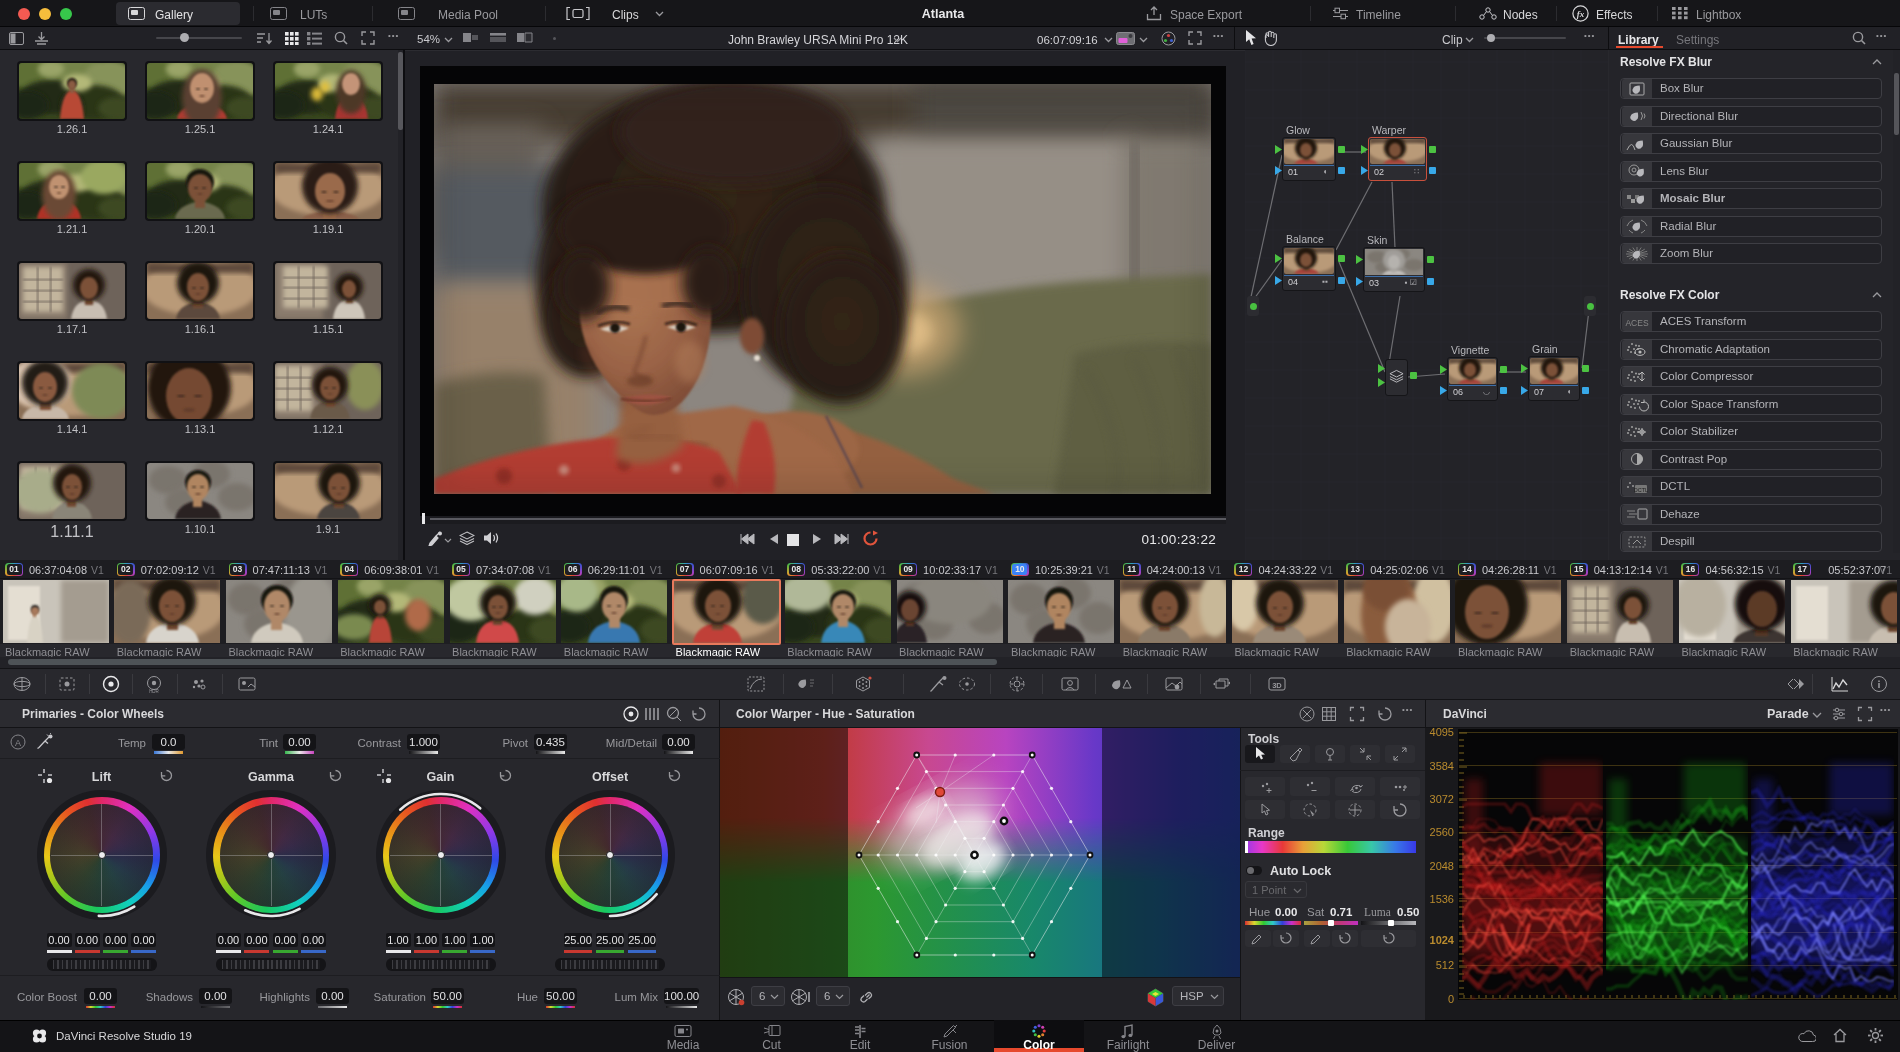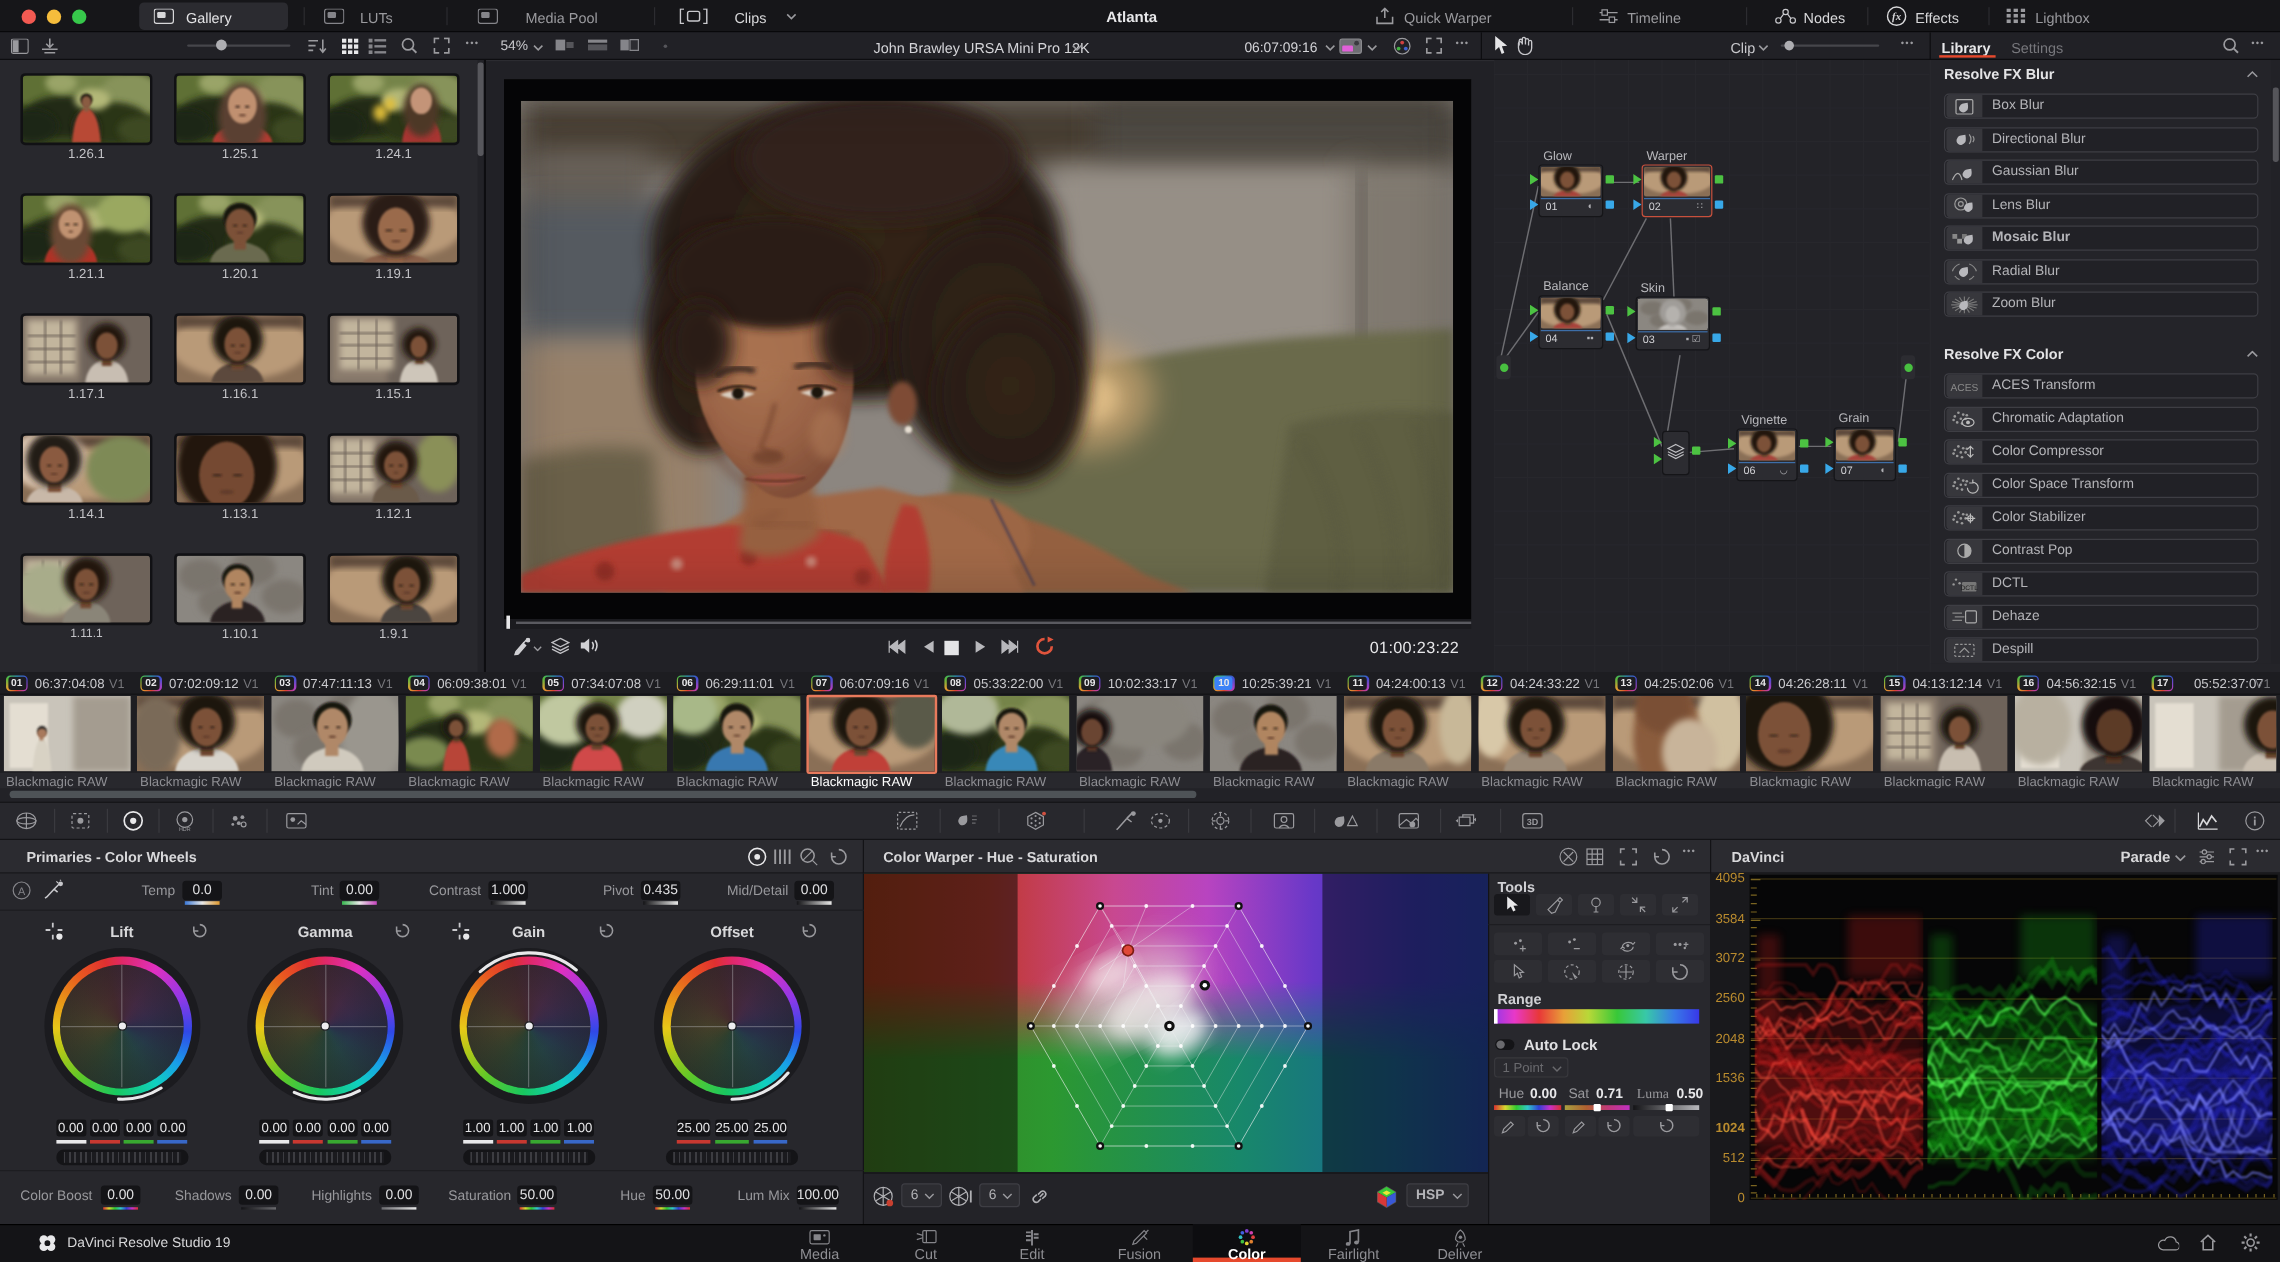--- a/index.html
+++ b/index.html
@@ -30,21 +30,21 @@
     </svg>
     <div style="position:absolute;left:612px;top:8px;font-size:12px;color:#d8d8da;font-weight:400;white-space:nowrap;">Clips</div>
     <svg style="position:absolute;left:655px;top:11px" width="9" height="6" viewBox="0 0 9 6">
       <path d="M1 1 L4.5 4.5 L8 1" stroke="#9a9a9e" fill="none" stroke-width="1.3"></path>
     </svg>
     <div style="position:absolute;left:943px;top:7px;font-size:12.5px;color:#e8e8ea;font-weight:700;white-space:nowrap;transform:translateX(-50%);">Atlanta</div>
     <svg style="position:absolute;left:1146px;top:6px" width="16" height="15" viewBox="0 0 16 15">
       <path d="M8 1 L8 9 M5 4 L8 1 L11 4" stroke="#9a9a9e" fill="none" stroke-width="1.3"></path>
       <path d="M1.5 8 L1.5 13.5 L14.5 13.5 L14.5 8" stroke="#9a9a9e" fill="none" stroke-width="1.3"></path>
     </svg>
-    <div style="position:absolute;left:1170px;top:8px;font-size:12px;color:#9a9a9e;font-weight:400;white-space:nowrap;">Quick Warper</div>
+    <div style="position:absolute;left:1170px;top:8px;font-size:12px;color:#9a9a9e;font-weight:400;white-space:nowrap;">Space Export</div>
     <div class="" style="position:absolute;left:1310px;top:6px;width:1px;height:15px;background:#2c2c30"></div>
     <svg style="position:absolute;left:1332px;top:7px" width="17" height="13" viewBox="0 0 17 13">
       <path d="M1 3.5 h15 M1 9.5 h15" stroke="#9a9a9e" stroke-width="1.2"></path>
       <rect x="3" y="1.2" width="4.5" height="4.5" fill="#16161a" stroke="#9a9a9e"></rect>
       <rect x="9" y="7.2" width="4.5" height="4.5" fill="#16161a" stroke="#9a9a9e"></rect>
     </svg>
     <div style="position:absolute;left:1356px;top:8px;font-size:12px;color:#9a9a9e;font-weight:400;white-space:nowrap;">Timeline</div>
     <div class="" style="position:absolute;left:1455px;top:6px;width:1px;height:15px;background:#2c2c30"></div>
     <svg style="position:absolute;left:1478:px;top:7px" width="18" height="14" viewBox="0 0 18 14"></svg>
     <svg style="position:absolute;left:1478px;top:6px" width="20" height="15" viewBox="0 0 20 15">
@@ -516,21 +516,21 @@
         <rect x="2" y="36" width="42" height="1.5" fill="#6e635a" filter="url(#b2g12)"></rect>
         <ellipse cx="21" cy="28" rx="26" ry="22" fill="#a8ac8a" filter="url(#bg12)"></ellipse>
         <path d="M 33 56 Q 35 41 53 37 Q 71 41 73 56 Z" fill="#8a8578" filter="url(#b2g12)"></path>
         <rect x="48" y="22" width="9" height="22" fill="#7c5138" filter="url(#b2g12)"></rect>
         <circle cx="53" cy="20" r="19" fill="#211811" filter="url(#bg12)"></circle>
         <ellipse cx="53" cy="24" rx="10" ry="13" fill="#7c5138" filter="url(#b2g12)"></ellipse>
         <ellipse cx="49" cy="24" rx="2" ry="1" fill="#33231a" opacity="0.8" filter="url(#b2g12)"></ellipse>
         <ellipse cx="57" cy="24" rx="2" ry="1" fill="#33231a" opacity="0.8" filter="url(#b2g12)"></ellipse>
         <ellipse cx="53" cy="31" rx="3" ry="1" fill="#5e3a2a" opacity="0.8" filter="url(#b2g12)"></ellipse>
       </svg></div>
-    <div style="position:absolute;left:72px;top:523px;font-size:10px;color:#c2c2c6;font-weight:400;white-space:nowrap;transform:translateX(-50%);">1.11.1</div>
+    <div style="position:absolute;left:72px;top:523px;font-size:16px;color:#c2c2c6;font-weight:400;white-space:nowrap;transform:translateX(-50%);">1.11.1</div>
     <div class="" style="position:absolute;left:145px;top:461px;width:110px;height:60px;background:#111114;border-radius:4px"></div>
     <div class="" style="position:absolute;left:147px;top:463px;width:106px;height:56px;overflow:hidden;border-radius:3px"><svg width="106" height="56" viewBox="0 0 106 56">
         <defs>
           <filter id="bg13" x="-30%" y="-30%" width="160%" height="160%">
             <feGaussianBlur stdDeviation="2.5"></feGaussianBlur>
           </filter>
           <filter id="b2g13" x="-30%" y="-30%" width="160%" height="160%">
             <feGaussianBlur stdDeviation="1"></feGaussianBlur>
           </filter>
         </defs>
@@ -2156,21 +2156,21 @@
       <path d="M7 10 L10 7 M5.5 8 L8 5.5 a2.6 2.6 0 0 1 3.6 3.6 L9 11.5 M8 11.5 L5.5 14 a2.6 2.6 0 0 1 -3.6 -3.6 L4.5 8" transform="translate(1.5,-1.5)" fill="none" stroke="#b0b0b4" stroke-width="1.3"></path>
     </svg>
     <svg style="position:absolute;left:1146px;top:988px" width="19" height="19" viewBox="0 0 19 19">
       <path d="M9.5 1 L17 5.5 L17 13.5 L9.5 18 L2 13.5 L2 5.5 Z" fill="#2a2a30" stroke="#555"></path>
       <path d="M9.5 1 L17 5.5 L9.5 10 L2 5.5 Z" fill="#38c838"></path>
       <path d="M9.5 10 L17 5.5 L17 13.5 L9.5 18 Z" fill="#3858d8"></path>
       <path d="M9.5 10 L2 5.5 L2 13.5 L9.5 18 Z" fill="#d83838"></path>
       <path d="M9.5 4 L13 6 L9.5 8 L6 6 Z" fill="#e8e838"></path>
     </svg>
     <div class="" style="position:absolute;left:1172px;top:986px;width:52px;height:20px;background:#2c2c31;border:1px solid #3e3e44;border-radius:3px"></div>
-    <div style="position:absolute;left:1180px;top:990px;font-size:11.5px;color:#b4b4b8;font-weight:700;white-space:nowrap;">HSP</div>
+    <div style="position:absolute;left:1180px;top:990px;font-size:11.5px;color:#b4b4b8;font-weight:400;white-space:nowrap;">HSP</div>
     <svg style="position:absolute;left:1210px;top:994px" width="9" height="6" viewBox="0 0 9 6">
       <path d="M1 1 L4.5 4.5 L8 1" stroke="#9a9a9e" fill="none" stroke-width="1.2"></path>
     </svg>
     <div class="" style="position:absolute;left:1240px;top:728px;width:185px;height:292px;background:#28282d;border-left:1px solid #131316"></div>
     <div style="position:absolute;left:1248px;top:732px;font-size:12px;color:#d0d0d4;font-weight:700;white-space:nowrap;">Tools</div>
     <div class="" style="position:absolute;left:1245px;top:745px;width:30px;height:18px;background:#18181c;border-radius:3px"></div>
     <svg style="position:absolute;left:1251px;top:745px" width="18" height="18" viewBox="0 0 18 18">
       <path d="M5 2 L5 13 L8 10.5 L10 14.5 L12 13.5 L10.2 9.8 L14 9.5 Z" fill="#e8e8ea"></path>
     </svg>
     <div class="" style="position:absolute;left:1280px;top:745px;width:30px;height:18px;background:#2e2e33;border-radius:3px"></div>

